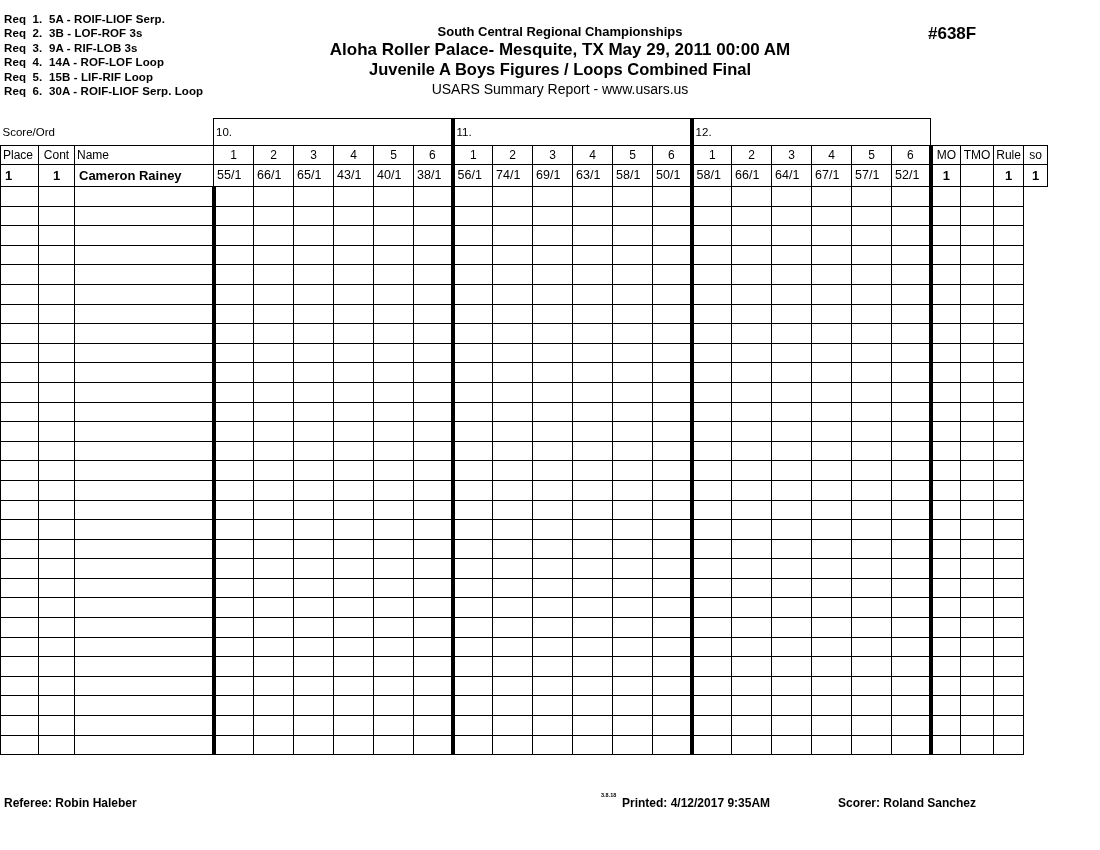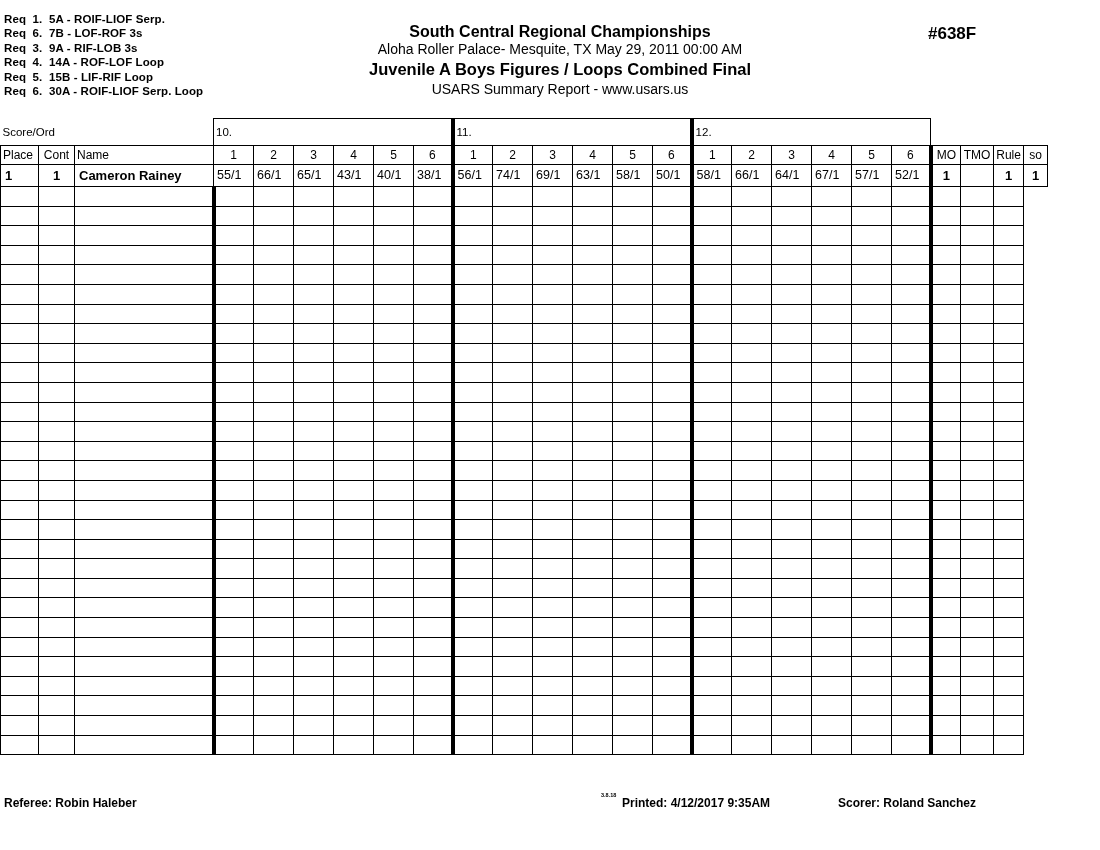--- a/index.html
+++ b/index.html
@@ -6,22 +6,22 @@
   body{
     width:1100px;height:850px;background:#ffffff;
     font-family:"Liberation Sans", sans-serif;
     color:#000000;position:relative;overflow:hidden;
     -webkit-font-smoothing:none;
   }
   .reqs{position:absolute;left:4px;top:12px;width:280px;}
   .req-line{font-size:11.5px;font-weight:bold;line-height:14.4px;white-space:pre;letter-spacing:0.1px;}
 
   .titleblock{position:absolute;left:300px;top:22px;width:520px;text-align:center;}
-  .t1{font-size:16px;font-weight:bold;line-height:19px;white-space:nowrap;}
-  .t2{font-size:14px;font-weight:normal;line-height:17px;white-space:nowrap;}
+  .t1{font-size:13px;font-weight:bold;line-height:19px;white-space:nowrap;}
+  .t2{font-size:17px;font-weight:bold;line-height:17px;white-space:nowrap;}
   .t3{font-size:16.5px;font-weight:bold;line-height:22px;white-space:nowrap;}
   .t4{font-size:14px;font-weight:normal;line-height:19px;white-space:nowrap;}
 
   .eventno{position:absolute;left:928px;top:24px;font-size:17px;font-weight:bold;}
 
   
   .grid{position:absolute;left:0px;top:118px;width:1047px;}
   .gtable{border-collapse:collapse;table-layout:fixed;width:1047px;}
   .gtable td{
     border:1px solid #000;
@@ -49,21 +49,21 @@
   .f-ref{position:absolute;left:4px;top:0px;font-size:12px;font-weight:bold;white-space:nowrap;}
   .f-ver{position:absolute;left:601px;top:-4px;font-size:5.5px;font-weight:bold;white-space:nowrap;}
   .f-print{position:absolute;left:622px;top:0px;font-size:12px;font-weight:bold;white-space:nowrap;}
   .f-scorer{position:absolute;left:838px;top:0px;font-size:12px;font-weight:bold;white-space:nowrap;}
 </style>
 </head>
 <body>
 
 <div class="reqs">
   <div class="req-line">Req  1.  5A - ROIF-LIOF Serp.</div>
-  <div class="req-line">Req  6.  7B - LOF-ROF 3s</div>
+  <div class="req-line">Req  2.  3B - LOF-ROF 3s</div>
   <div class="req-line">Req  3.  9A - RIF-LOB 3s</div>
   <div class="req-line">Req  4.  14A - ROF-LOF Loop</div>
   <div class="req-line">Req  5.  15B - LIF-RIF Loop</div>
   <div class="req-line">Req  6.  30A - ROIF-LIOF Serp. Loop</div>
 </div>
 
 <div class="titleblock">
   <div class="t1">South Central Regional Championships</div>
   <div class="t2">Aloha Roller Palace- Mesquite, TX  May 29, 2011  00:00 AM</div>
   <div class="t3">Juvenile A Boys Figures / Loops Combined Final</div>

